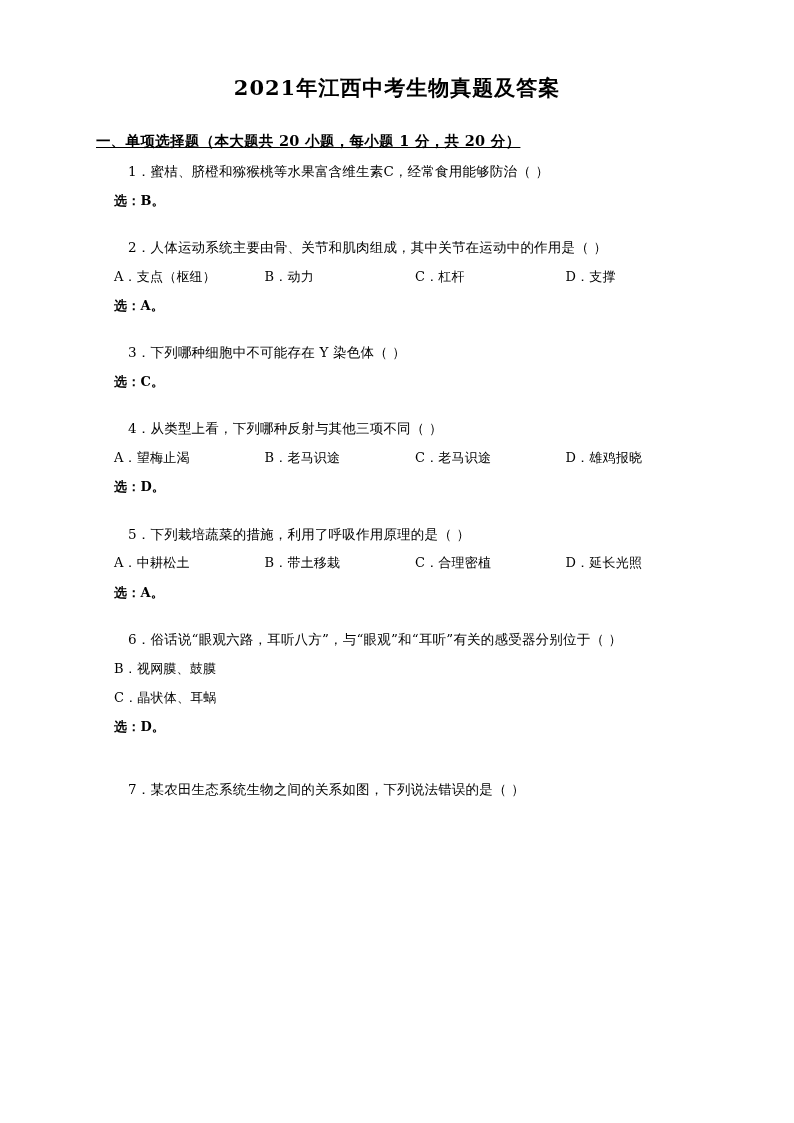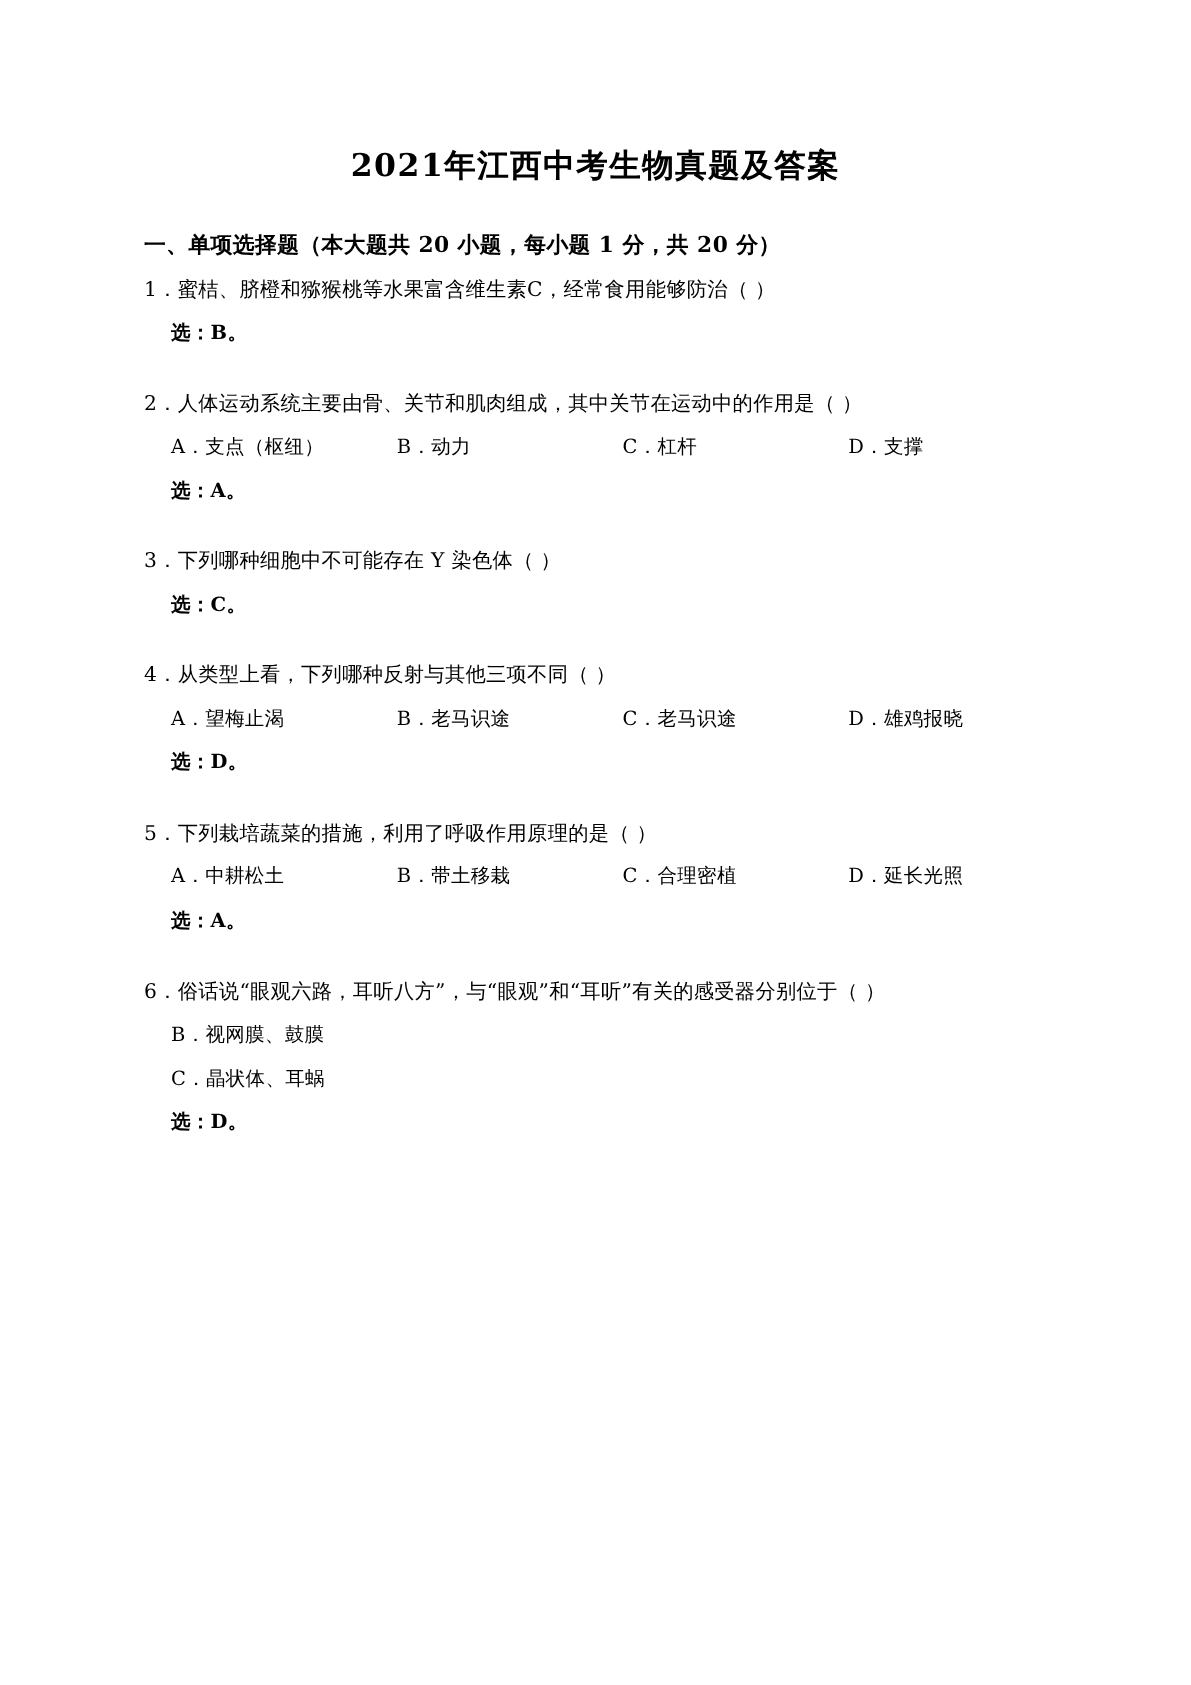--- a/index.html
+++ b/index.html
@@ -12,44 +12,46 @@
     height: 1123px;
     font-family: "DejaVu Serif", "Liberation Serif", serif;
     color: #000000;
     position: relative;
     overflow: hidden;
   }
   .page {
     box-sizing: border-box;
     width: 794px;
     height: 1123px;
-    padding: 78px 96px 60px 96px;
+    padding: 56px 96px 60px 96px;
   }
   .doc-title {
     text-align: center;
     font-size: 21px;
     font-weight: bold;
     letter-spacing: 1px;
     margin: 18px 0 30px 0;
     font-family: "DejaVu Serif", "Liberation Serif", serif;
   }
   .section-head {
     font-size: 14.5px;
     font-weight: bold;
     margin: 0 0 10px 0;
     letter-spacing: 0.3px;
+    text-decoration: underline;
   }
   .question {
     margin-bottom: 26px;
   }
   .q-stem {
     font-size: 13.5px;
     line-height: 1.55;
     margin-bottom: 9px;
     letter-spacing: 0.2px;
+    margin-left: 32px;
   }
   .opts-row {
     display: flex;
     font-size: 13px;
     line-height: 1.55;
     margin-bottom: 9px;
     letter-spacing: 0.2px;
   }
   .opt {
     padding-left: 18px;
@@ -124,14 +126,17 @@
       <div class="opt c2">B．视网膜、鼓膜</div>
     </div>
     <div class="opts-row">
       <div class="opt c2">C．晶状体、耳蜗</div>
     </div>
     <div class="answer">选：D。</div>
   </div>
 
   <div class="spacer-lg"></div>
 
+  <div class="question">
+    <div class="q-stem">7．某农田生态系统生物之间的关系如图，下列说法错误的是（    ）</div>
+  </div>
 
 </div>
 
 </body></html>

